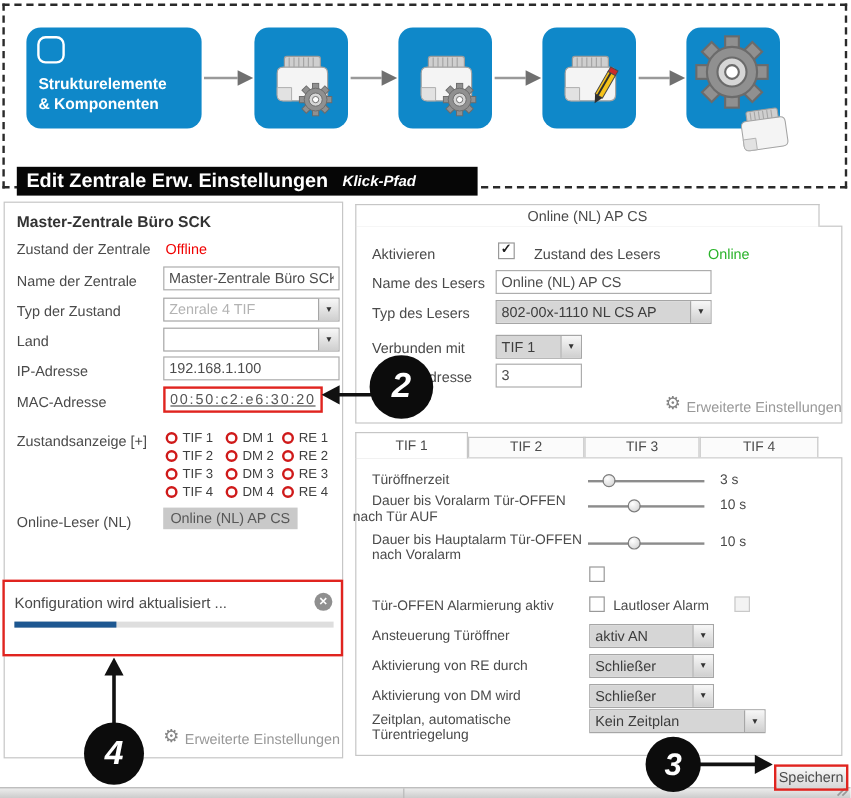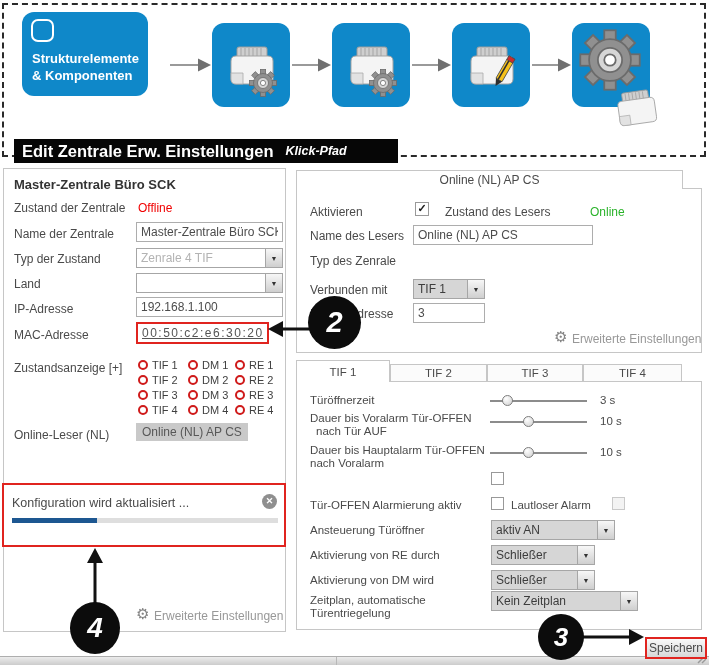--- a/index.html
+++ b/index.html
@@ -107,21 +107,21 @@
           <line x1="-1" y1="-14" x2="-1" y2="8" stroke="#2e2e2e" stroke-width="1.6"></line>
           <rect x="-3.5" y="-18" width="7" height="4.5" fill="#cc2a2a" stroke="#4a4a4a" stroke-width="0.8"></rect>
           <polygon points="-3.5,8 3.5,8 0,15" fill="#2e2e2e"></polygon>
         </g>
       </g>
     </defs>
   </svg>
 
   <div class="dashbox"></div>
 
-  <div class="bluebox" style="left:22px;top:12px;width:126px;height:84px">
+  <div class="bluebox" style="left:22px;top:23px;width:146px;height:84px">
     <div class="flow-step1-icon"></div>
     <div class="flowlabel">
       <div>Strukturelemente</div>
       <div>&amp; Komponenten</div>
     </div>
   </div>
 
   <svg class="callout-arrow" style="left:170px;top:57px;z-index:1" width="42" height="16">
     <line x1="0" y1="8" x2="28" y2="8" stroke="#9a9a9a" stroke-width="2"></line>
       <polygon points="28,1.5 41,8 28,14.5" fill="#707070"></polygon>
@@ -275,21 +275,25 @@
   <div class="tab-wide">Online (NL) AP CS</div>
 
   <div class="lbl" style="left:310px;top:205px">Aktivieren</div>
   <div class="chk" style="left:415px;top:202px;width:14px;height:14px"><span>✓</span></div>
   <div class="lbl" style="left:445px;top:205px">Zustand des Lesers</div>
   <div class="lbl green-online" style="left:590px;top:205px">Online</div>
 
   <div class="lbl" style="left:310px;top:229px">Name des Lesers</div>
   <input class="inp" style="left: 413px; top: 225px; width: 180px; height: 20px;" value="Online (NL) AP CS">
 
-  <div class="lbl" style="left:310px;top:254px">Typ des Zenrale</div>
+  <div class="lbl" style="left:310px;top:254px">Typ des Lesers</div>
+  <div class="combo grayval" style="left:413px;top:250px;width:180px;height:20px">
+    <span class="val">802-00x-1110 NL CS AP</span>
+    <span class="arrowbtn">▼</span>
+  </div>
 
   <div class="lbl" style="left:310px;top:283px">Verbunden mit</div>
   <div class="combo grayval" style="left:413px;top:279px;width:72px;height:20px">
     <span class="val">TIF 1</span>
     <span class="arrowbtn">▼</span>
   </div>
 
   <div class="lbl" style="left:310px;top:307px">RS485 Adresse</div>
   <input class="inp" style="left: 413px; top: 303px; width: 72px; height: 20px;" value="3">
 
@@ -303,21 +307,21 @@
   <div class="tif-tab inactive" style="left:583px;top:364px;width:99px;height:17px">TIF 4</div>
 
   <div class="lbl-sm" style="left:310px;top:394px">Türöffnerzeit</div>
   <div class="slider" style="left:490px;top:395px">
     <div class="track"></div>
     <div class="knob" style="left:12px"></div>
   </div>
   <div class="lbl-sm" style="left:600px;top:394px">3 s</div>
 
   <div class="lbl-sm" style="left:310px;top:412px">Dauer bis Voralarm Tür-OFFEN</div>
-  <div class="lbl-sm" style="left:316px;top:425px">nach Tür AUF</div>
+  <div class="lbl-sm" style="left:294px;top:425px">nach Tür AUF</div>
   <div class="slider" style="left:490px;top:416px">
     <div class="track"></div>
     <div class="knob" style="left:33px"></div>
   </div>
   <div class="lbl-sm" style="left:600px;top:415px">10 s</div>
 
   <div class="lbl-sm" style="left:310px;top:444px">Dauer bis Hauptalarm Tür-OFFEN</div>
   <div class="lbl-sm" style="left:310px;top:457px">nach Voralarm</div>
   <div class="slider" style="left:490px;top:447px">
     <div class="track"></div>
@@ -326,21 +330,21 @@
   <div class="lbl-sm" style="left:600px;top:446px">10 s</div>
 
   <div class="chk" style="left:491px;top:472px"></div>
 
   <div class="lbl-sm" style="left:310px;top:499px">Tür-OFFEN Alarmierung aktiv</div>
   <div class="chk" style="left:491px;top:497px"></div>
   <div class="lbl-sm" style="left:511px;top:499px">Lautloser Alarm</div>
   <div class="chk disabled" style="left:612px;top:497px"></div>
 
   <div class="lbl-sm" style="left:310px;top:524px">Ansteuerung Türöffner</div>
-  <div class="combo grayval" style="left:491px;top:520px;width:124px;height:20px">
+  <div class="combo grayval" style="left:491px;top:520px;width:104px;height:20px">
     <span class="val">aktiv AN</span>
     <span class="arrowbtn">▼</span>
   </div>
 
   <div class="lbl-sm" style="left:310px;top:549px">Aktivierung von RE durch</div>
   <div class="combo grayval" style="left:491px;top:545px;width:104px;height:20px">
     <span class="val">Schließer</span>
     <span class="arrowbtn">▼</span>
   </div>
 

